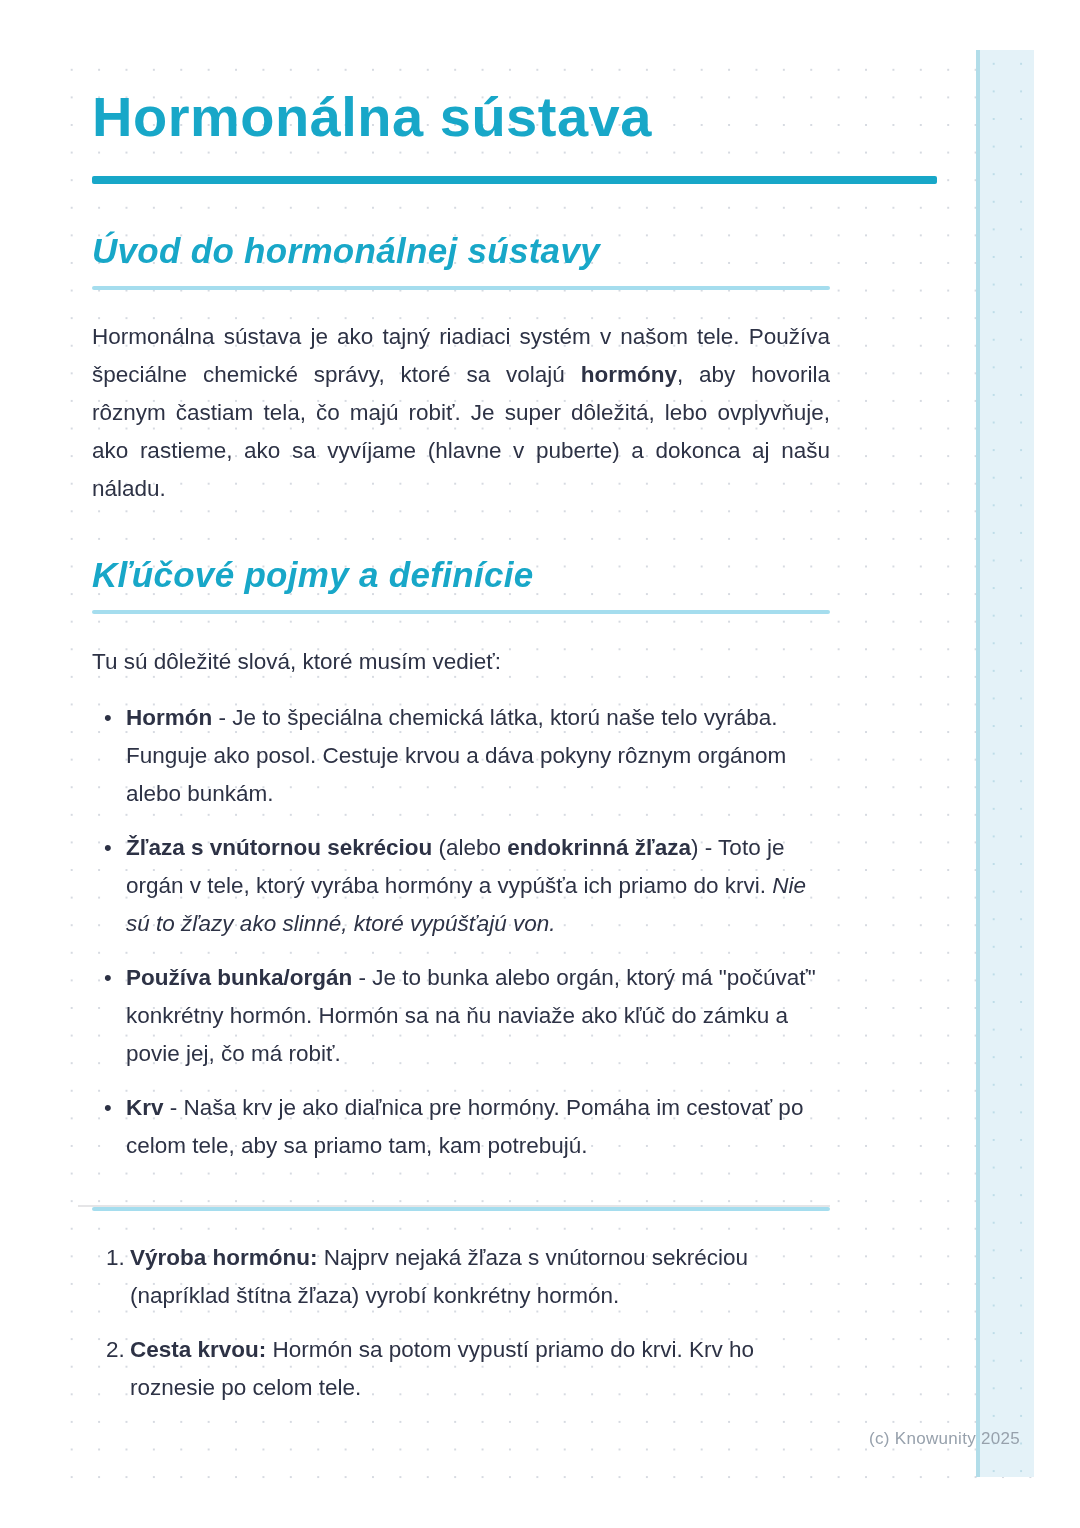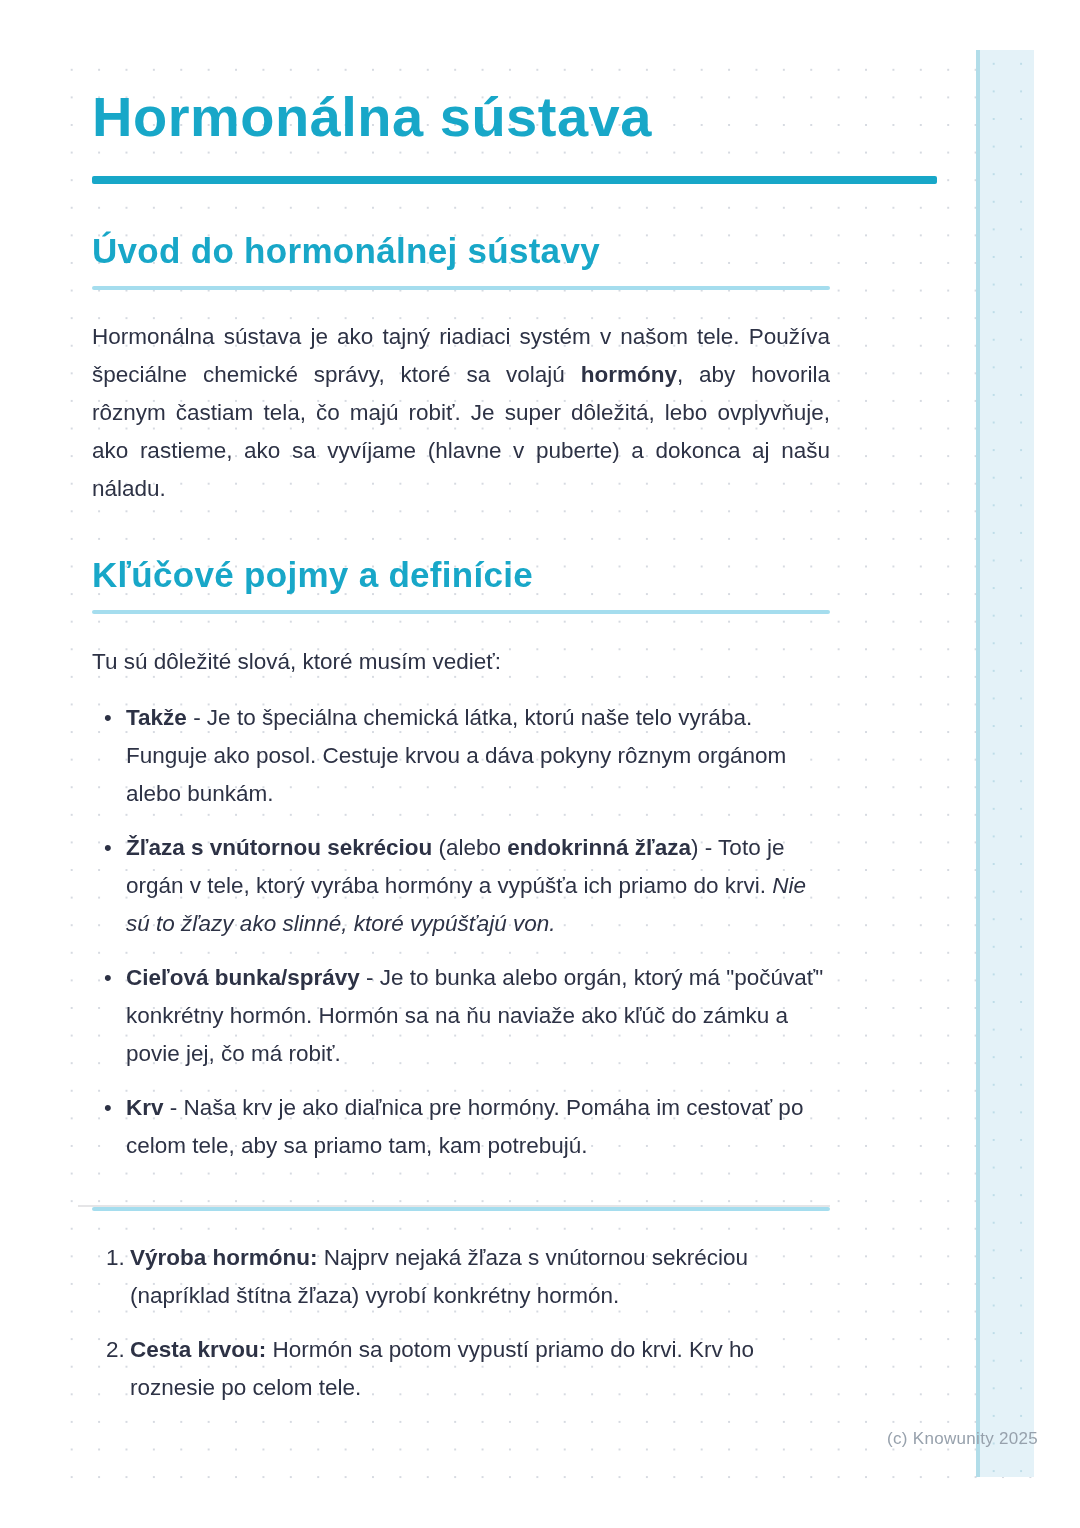--- a/index.html
+++ b/index.html
@@ -39,20 +39,21 @@
   .title-rule{
     width:845px;height:8px;border-radius:2px;
     background:var(--accent,#18a7c8);
     margin-top:28px;
   }
   h2{
     margin:46px 0 14px 0;
     font-size:35px;line-height:42px;font-weight:bold;
     color:var(--accent,#18a7c8);
     letter-spacing:0.3px;
+    font-style:italic;
   }
   .h2-rule{
     width:738px;height:4px;border-radius:2px;
     background:var(--heading-underline,#a5ddee);
     margin-bottom:28px;
   }
   p{margin:0;font-size:22.5px;line-height:38px;}
   p.justified{text-align:justify;}
   .lead{margin-bottom:14px;margin-top:29px;}
   ul.bullets,ol.steps{
@@ -72,21 +73,21 @@
     text-align:left;line-height:38px;
   }
   .li-text{flex:1;}
   .b{font-weight:bold;margin-top:21px;}
   .i{font-style:italic;}
   .divider{
     width:752px;height:2px;background:var(--divider,#e5e5e7);
     margin:40px 0 0 -14px;
   }
   .footer{
-    position:absolute;top:1429px;right:66px;z-index:3;
+    position:absolute;top:1429px;right:84px;z-index:3;
     font-size:17px;color:var(--footer-text,#97a1ac);
     letter-spacing:0.3px;
     text-align:right;
   }
 </style>
 </head>
 <body>
 
 <div class="page">
   <div class="dots"></div>
@@ -102,29 +103,29 @@
       <p class="justified"><span>Hormonálna sústava je ako tajný riadiaci systém v našom tele. Používa špeciálne chemické správy, ktoré sa volajú </span><span class="b">hormóny</span><span>, aby hovorila rôznym častiam tela, čo majú robiť. Je super dôležitá, lebo ovplyvňuje, ako rastieme, ako sa vyvíjame (hlavne v puberte) a dokonca aj našu náladu.</span></p>
     </section>
 
     <section>
       <h2>Kľúčové pojmy a definície</h2>
       <div class="h2-rule"></div>
       <p class="lead">Tu sú dôležité slová, ktoré musím vedieť:</p>
       <ul class="bullets">
         <li>
           <span class="marker">•</span>
-          <span class="li-text"><span class="b">Takže</span><span> - Je to špeciálna chemická látka, ktorú naše telo vyrába. Funguje ako posol. Cestuje krvou a dáva pokyny rôznym orgánom alebo bunkám.</span></span>
+          <span class="li-text"><span class="b">Hormón</span><span> - Je to špeciálna chemická látka, ktorú naše telo vyrába. Funguje ako posol. Cestuje krvou a dáva pokyny rôznym orgánom alebo bunkám.</span></span>
         </li>
         <li>
           <span class="marker">•</span>
           <span class="li-text"><span class="b">Žľaza s vnútornou sekréciou</span><span> (alebo </span><span class="b">endokrinná žľaza</span><span>) - Toto je orgán v tele, ktorý vyrába hormóny a vypúšťa ich priamo do krvi. </span><span class="i">Nie sú to žľazy ako slinné, ktoré vypúšťajú von.</span></span>
         </li>
         <li>
           <span class="marker">•</span>
-          <span class="li-text"><span class="b">Cieľová bunka/správy</span><span> - Je to bunka alebo orgán, ktorý má "počúvať" konkrétny hormón. Hormón sa na ňu naviaže ako kľúč do zámku a povie jej, čo má robiť.</span></span>
+          <span class="li-text"><span class="b">Používa bunka/orgán</span><span> - Je to bunka alebo orgán, ktorý má "počúvať" konkrétny hormón. Hormón sa na ňu naviaže ako kľúč do zámku a povie jej, čo má robiť.</span></span>
         </li>
         <li>
           <span class="marker">•</span>
           <span class="li-text"><span class="b">Krv</span><span> - Naša krv je ako diaľnica pre hormóny. Pomáha im cestovať po celom tele, aby sa priamo tam, kam potrebujú.</span></span>
         </li>
       </ul>
     </section>
 
     <div class="divider"></div>
 

